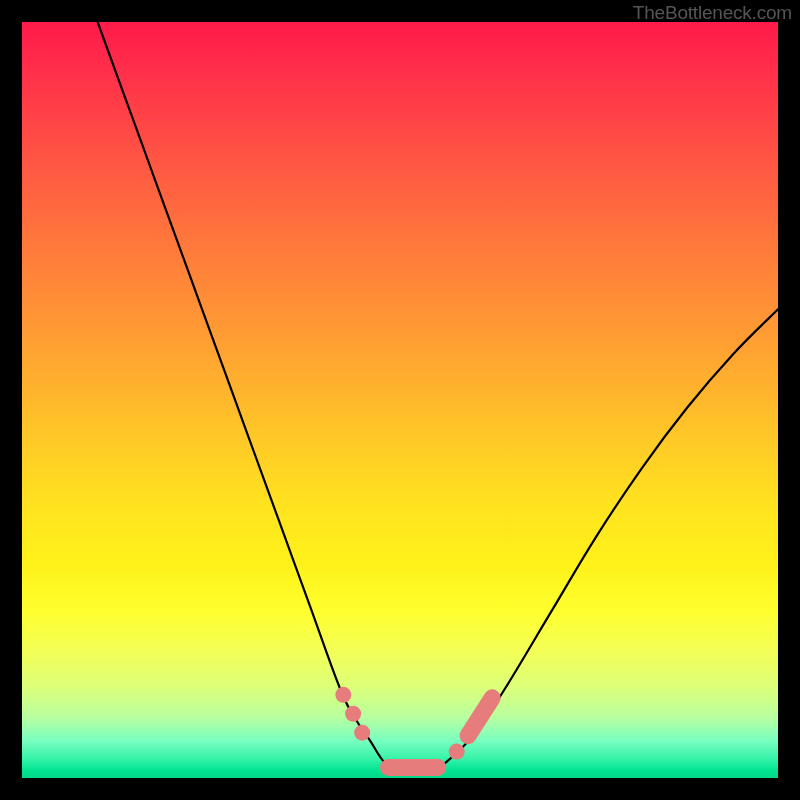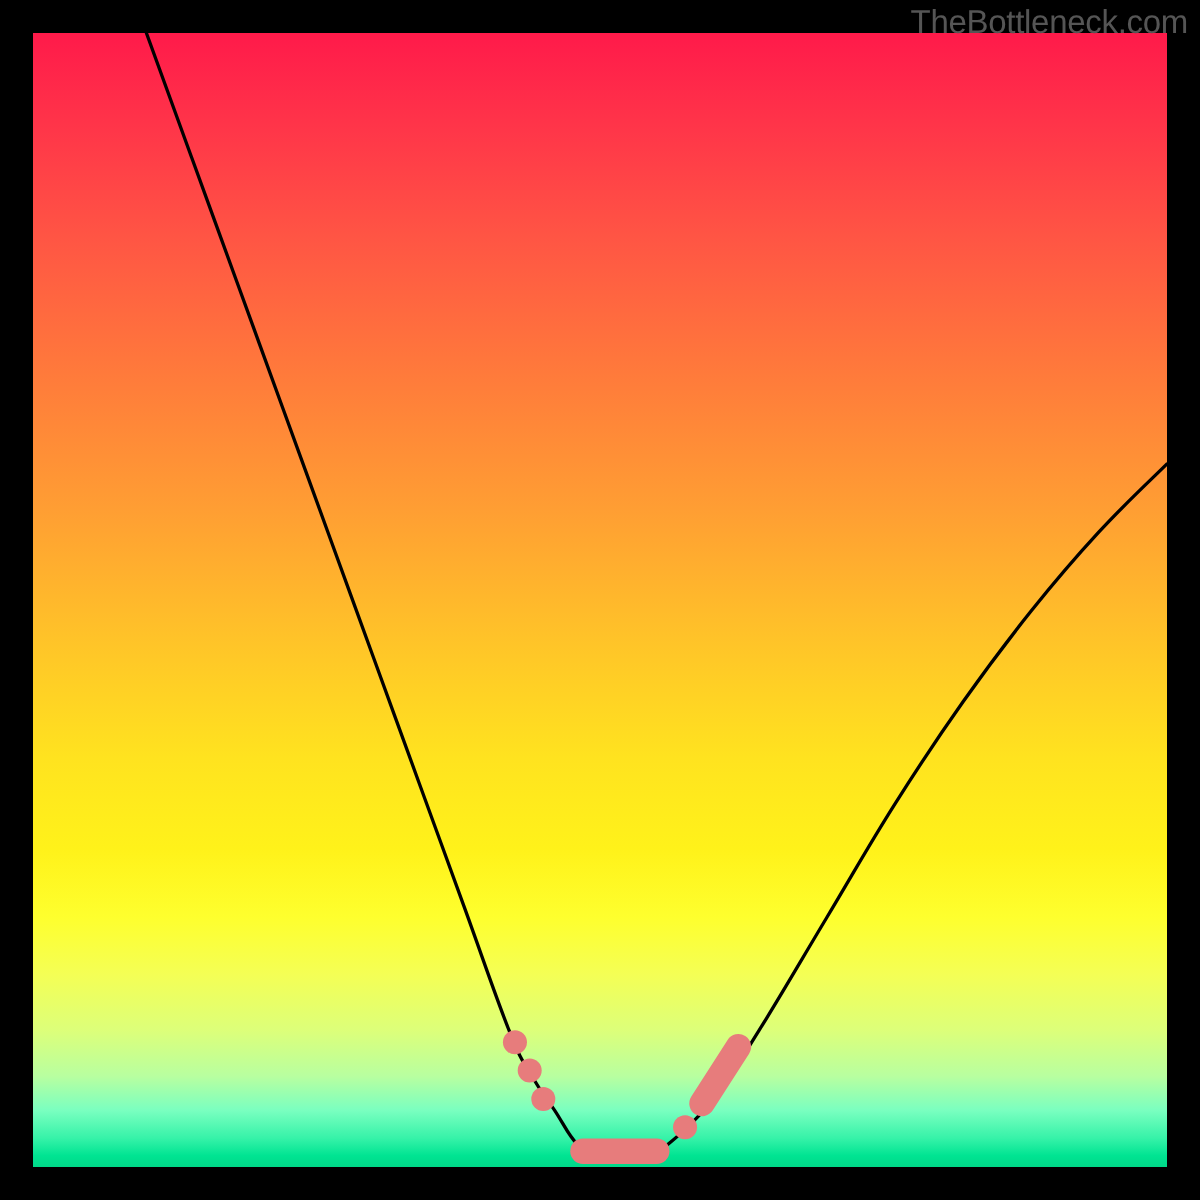--- a/index.html
+++ b/index.html
@@ -42,21 +42,21 @@
       #7affc0 95%,
       #35f2a8 97.5%,
       #00e492 99%,
       #00d888 100%
     );
   }
   .watermark {
     position: absolute;
     top: 2px;
     right: 8px;
-    font-size: 22px;
+    font-size: 19px;
     letter-spacing: -0.2px;
     color: #555;
     font-weight: 500;
     user-select: none;
     z-index: 10;
   }
   svg.curve {
     position: absolute;
     left: 0;
     top: 0;

